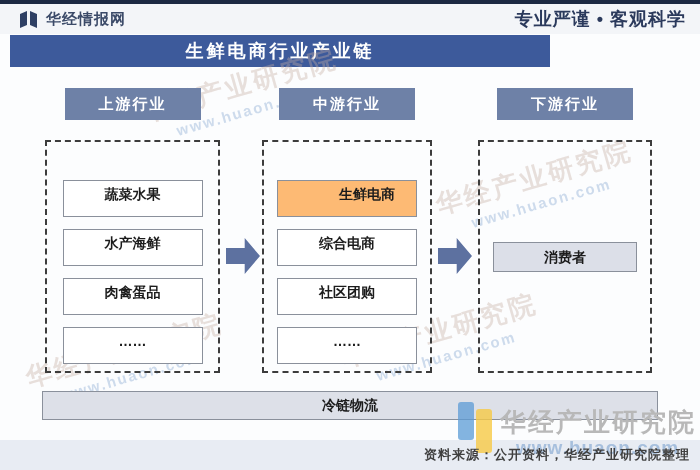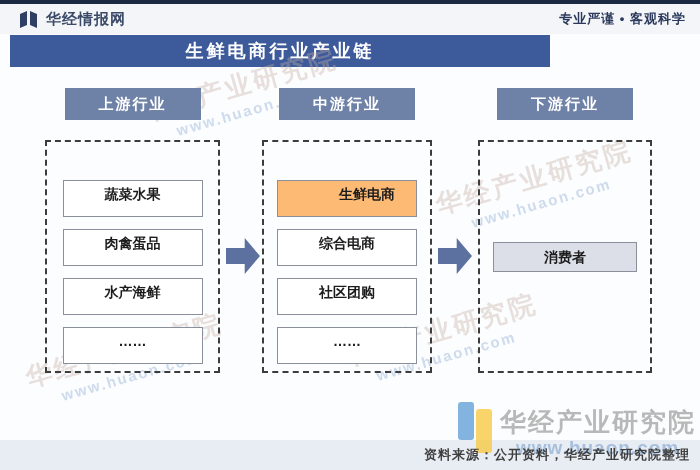--- a/index.html
+++ b/index.html
@@ -5,21 +5,21 @@
   * { margin:0; padding:0; box-sizing:border-box; }
   body { font-family:"Liberation Sans", sans-serif; background:#ffffff; }
   .page { position:relative; width:700px; height:470px; background:#fcfdfe; overflow:hidden; }
 
   .top-line { position:absolute; left:0; top:0; width:700px; height:4px; background:#1c2942; }
 
   .site-header { position:absolute; left:0; top:4px; width:700px; height:30px; background:#f3f5f8;
     display:flex; justify-content:space-between; align-items:center; padding:0 14px 0 20px; }
   .logo-group { display:flex; align-items:center; gap:8px; }
   .logo-text { font-size:15px; color:#3b4a68; font-weight:600; letter-spacing:1px; }
-  .slogan { font-size:13px; color:#2b3a5c; font-weight:700; letter-spacing:1px;text-align:center; }
+  .slogan { font-size:18px; color:#2b3a5c; font-weight:700; letter-spacing:1px;text-align:center; }
 
   .title-banner { position:absolute; left:10px; top:35px; width:540px; height:32px; background:#3d5a9b;
     color:#ffffff; font-size:18px; font-weight:700; letter-spacing:3px; text-align:center; line-height:32px; }
 
   .watermark { position:absolute; transform:rotate(-16deg); text-align:center; pointer-events:none; white-space:nowrap; }
   .wm-brand-line { font-size:26px; font-weight:700; color:rgba(196,174,163,0.38); letter-spacing:3px; }
   .wm-url-line { font-size:15px; font-weight:700; color:rgba(141,172,212,0.42); letter-spacing:2px; }
 
   .col { position:absolute; top:88px; }
   .col-1 { left:45px;  width:175px; }
@@ -89,22 +89,22 @@
   </div>
   <div class="watermark" style="left:25px; top:333px;">
     <div class="wm-brand-line">华经产业研究院</div>
     <div class="wm-url-line">www.huaon.com</div>
   </div>
 
   <div class="col col-1">
     <div class="col-header">上游行业</div>
     <div class="dash-box">
       <div class="item">蔬菜水果</div>
+      <div class="item">水产海鲜</div>
       <div class="item">肉禽蛋品</div>
-      <div class="item">水产海鲜</div>
       <div class="item">……</div>
     </div>
   </div>
 
   <div class="col col-2">
     <div class="col-header">中游行业</div>
     <div class="dash-box">
       <div class="item highlight">生鲜电商</div>
       <div class="item">综合电商</div>
       <div class="item">社区团购</div>
@@ -115,20 +115,21 @@
   <div class="col col-3">
     <div class="col-header">下游行业</div>
     <div class="dash-box center-one">
       <div class="consumer">消费者</div>
     </div>
   </div>
 
   <div class="arrow arrow-1"></div>
   <div class="arrow arrow-2"></div>
 
+  <div class="logistics">冷链物流</div>
 
   <div class="branding">
     <div class="brand-bar-blue"></div>
     <div class="brand-bar-yellow"></div>
     <div class="brand-name">华经产业研究院</div>
     <div class="brand-url">www.huaon.com</div>
   </div>
 
   <div class="footer-bar"></div>
   <div class="source-note">资料来源：公开资料，华经产业研究院整理</div>

